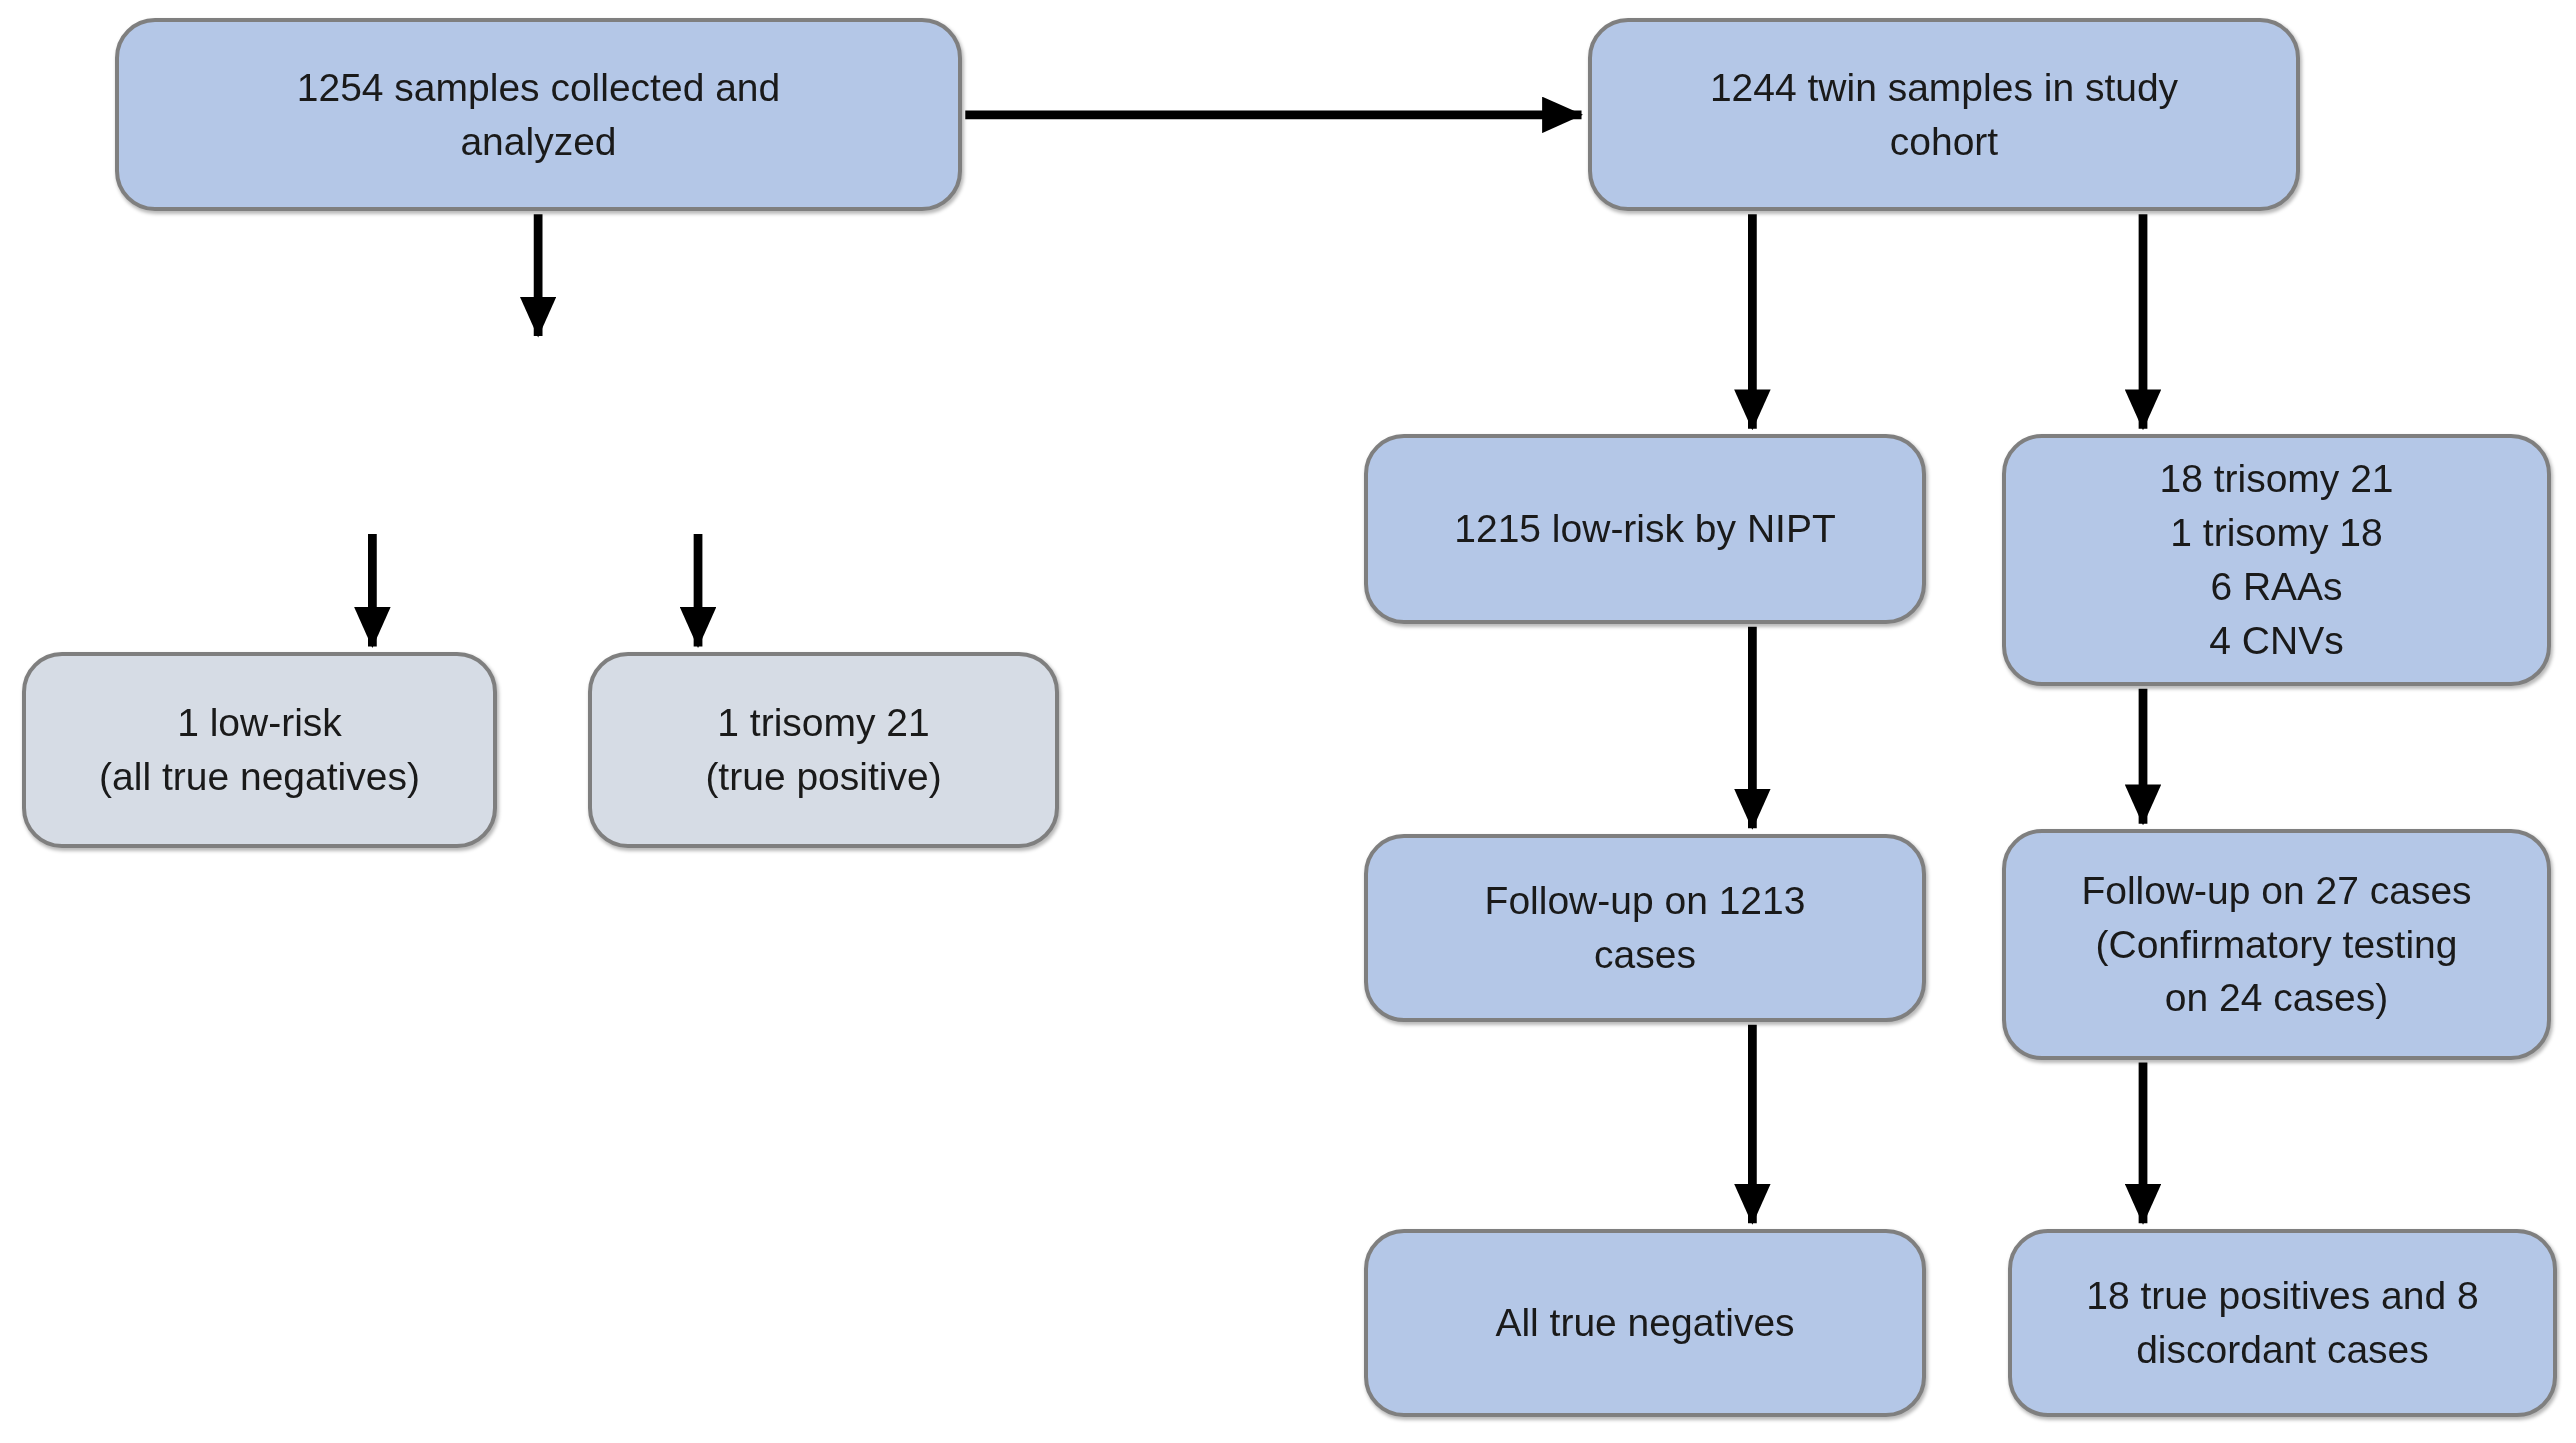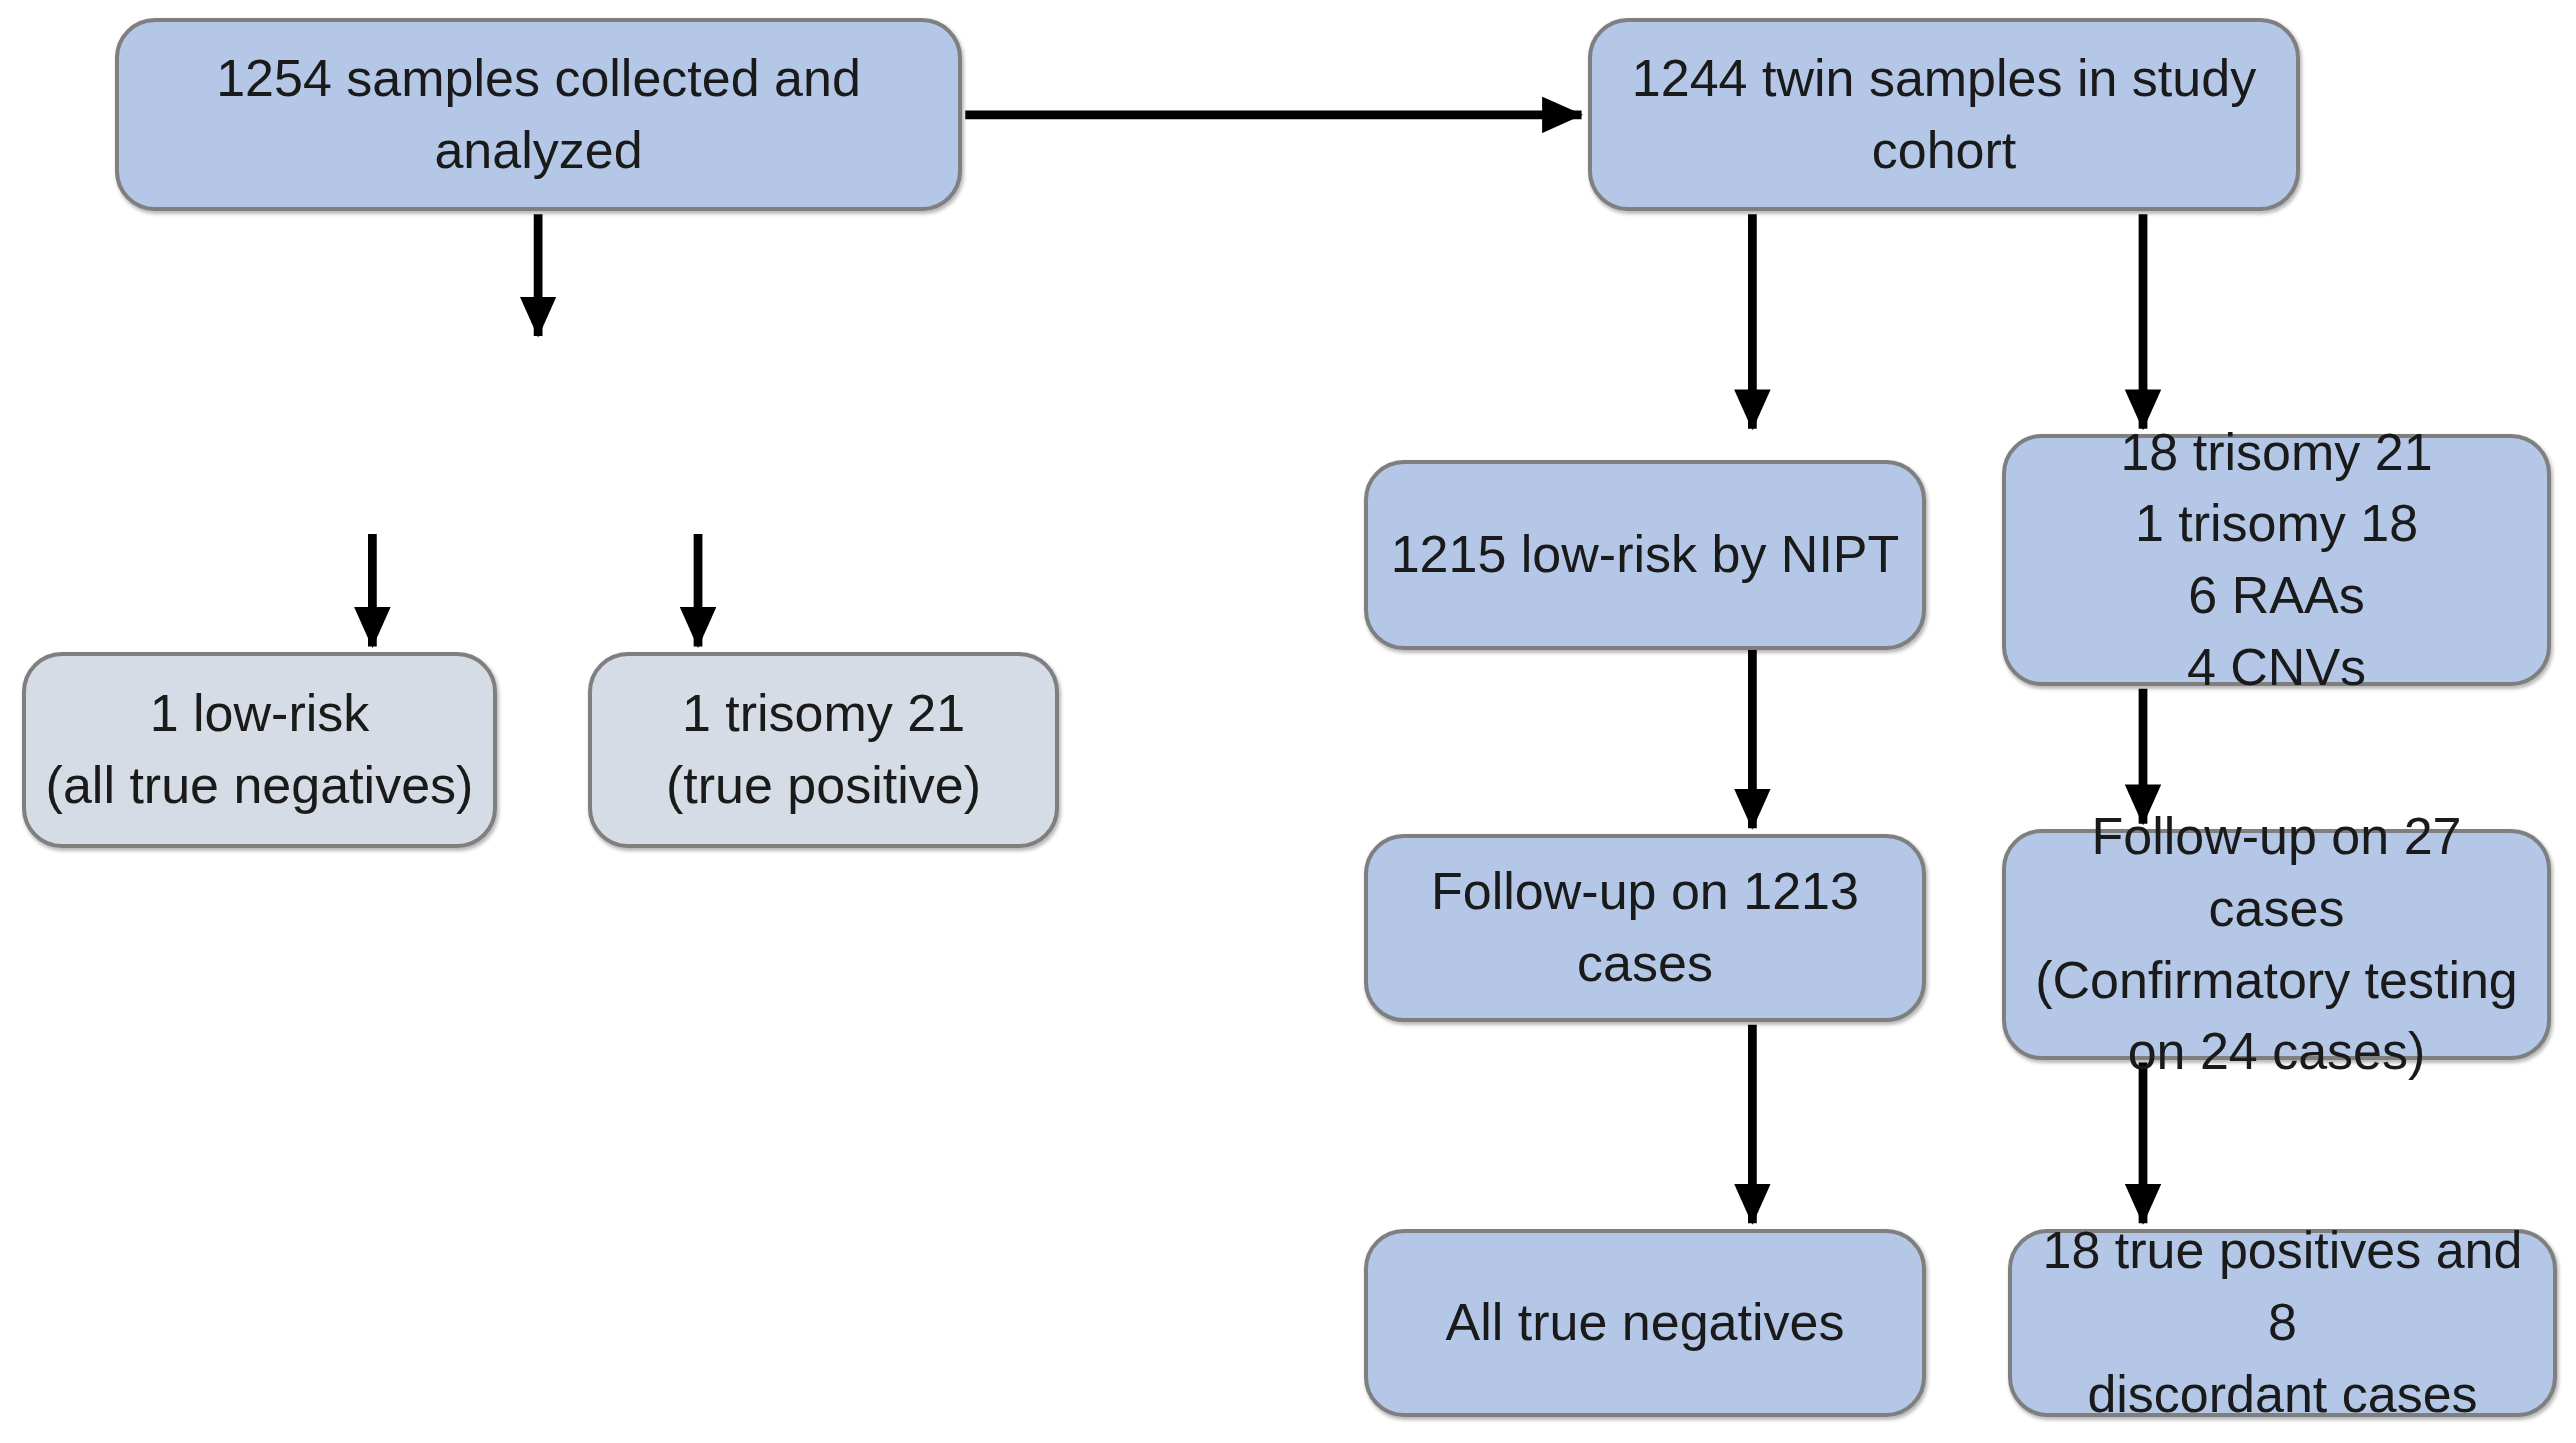--- a/index.html
+++ b/index.html
@@ -39,21 +39,21 @@
     border-radius: 40px;
     background: var(--node-blue);
     box-shadow: 1.5px 2.2px 3.7px rgba(0,0,0,0.28);
     padding: 7.3px 17.5px;
   }
   .node.gray { background: var(--node-gray); }
   .node-label {
     white-space: pre-line;
     text-align: center;
     color: var(--text-color);
-    font-size: 52px;
+    font-size: 39px;
     line-height: 1.38;
   }
   .arrow-line {
     stroke: var(--arrow-black);
     stroke-width: 12;
     fill: none;
   }
   .arrow-head { fill: var(--arrow-black); }
 </style>
 </head>
@@ -93,21 +93,21 @@
   <div class="node gray" style="left:22px; top:652px; width:475px; height:196px;">
     <span class="node-label">1 low-risk
 (all true negatives)</span>
   </div>
 
   <div class="node gray" style="left:588px; top:652px; width:471px; height:196px;">
     <span class="node-label">1 trisomy 21
 (true positive)</span>
   </div>
 
-  <div class="node" style="left:1364px; top:434px; width:562px; height:190px;margin-top:26px;">
+  <div class="node" style="left:1364px; top:434px; width:562px; height:190px;">
     <span class="node-label">1215 low-risk by NIPT</span>
   </div>
 
   <div class="node" style="left:2002px; top:434px; width:549px; height:252px;">
     <span class="node-label">18 trisomy 21
 1 trisomy 18
 6 RAAs
 4 CNVs</span>
   </div>
 

